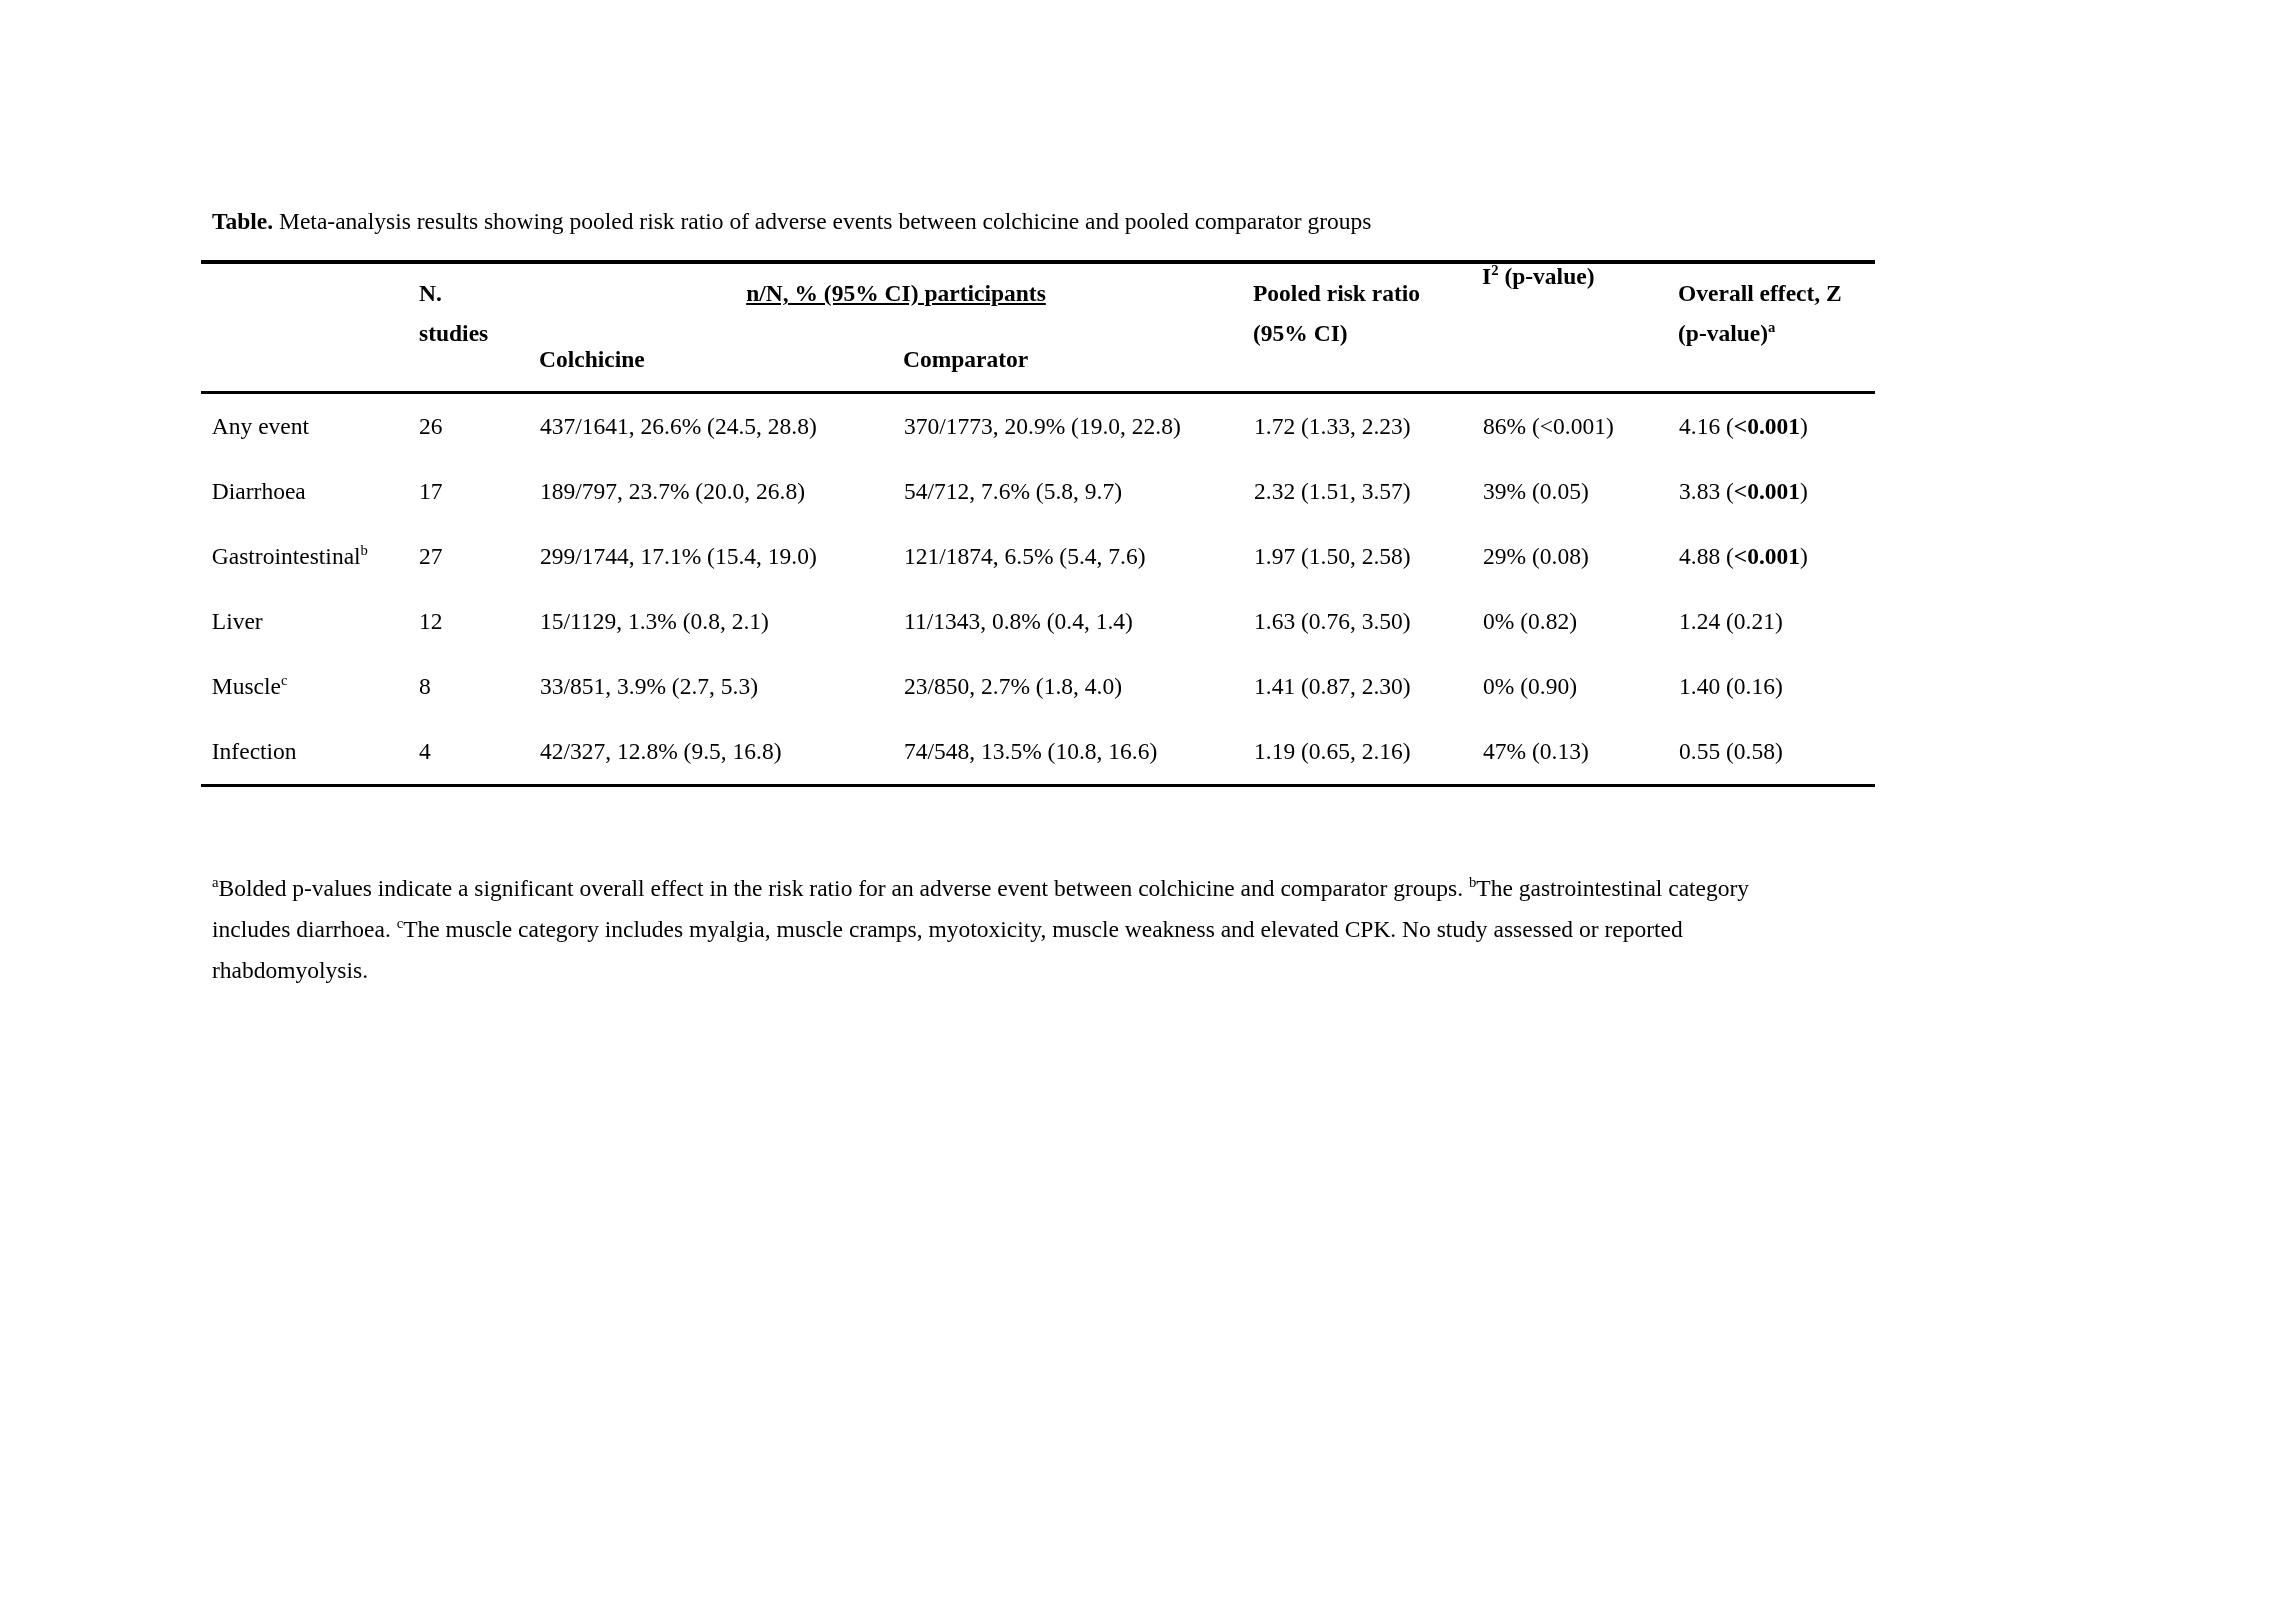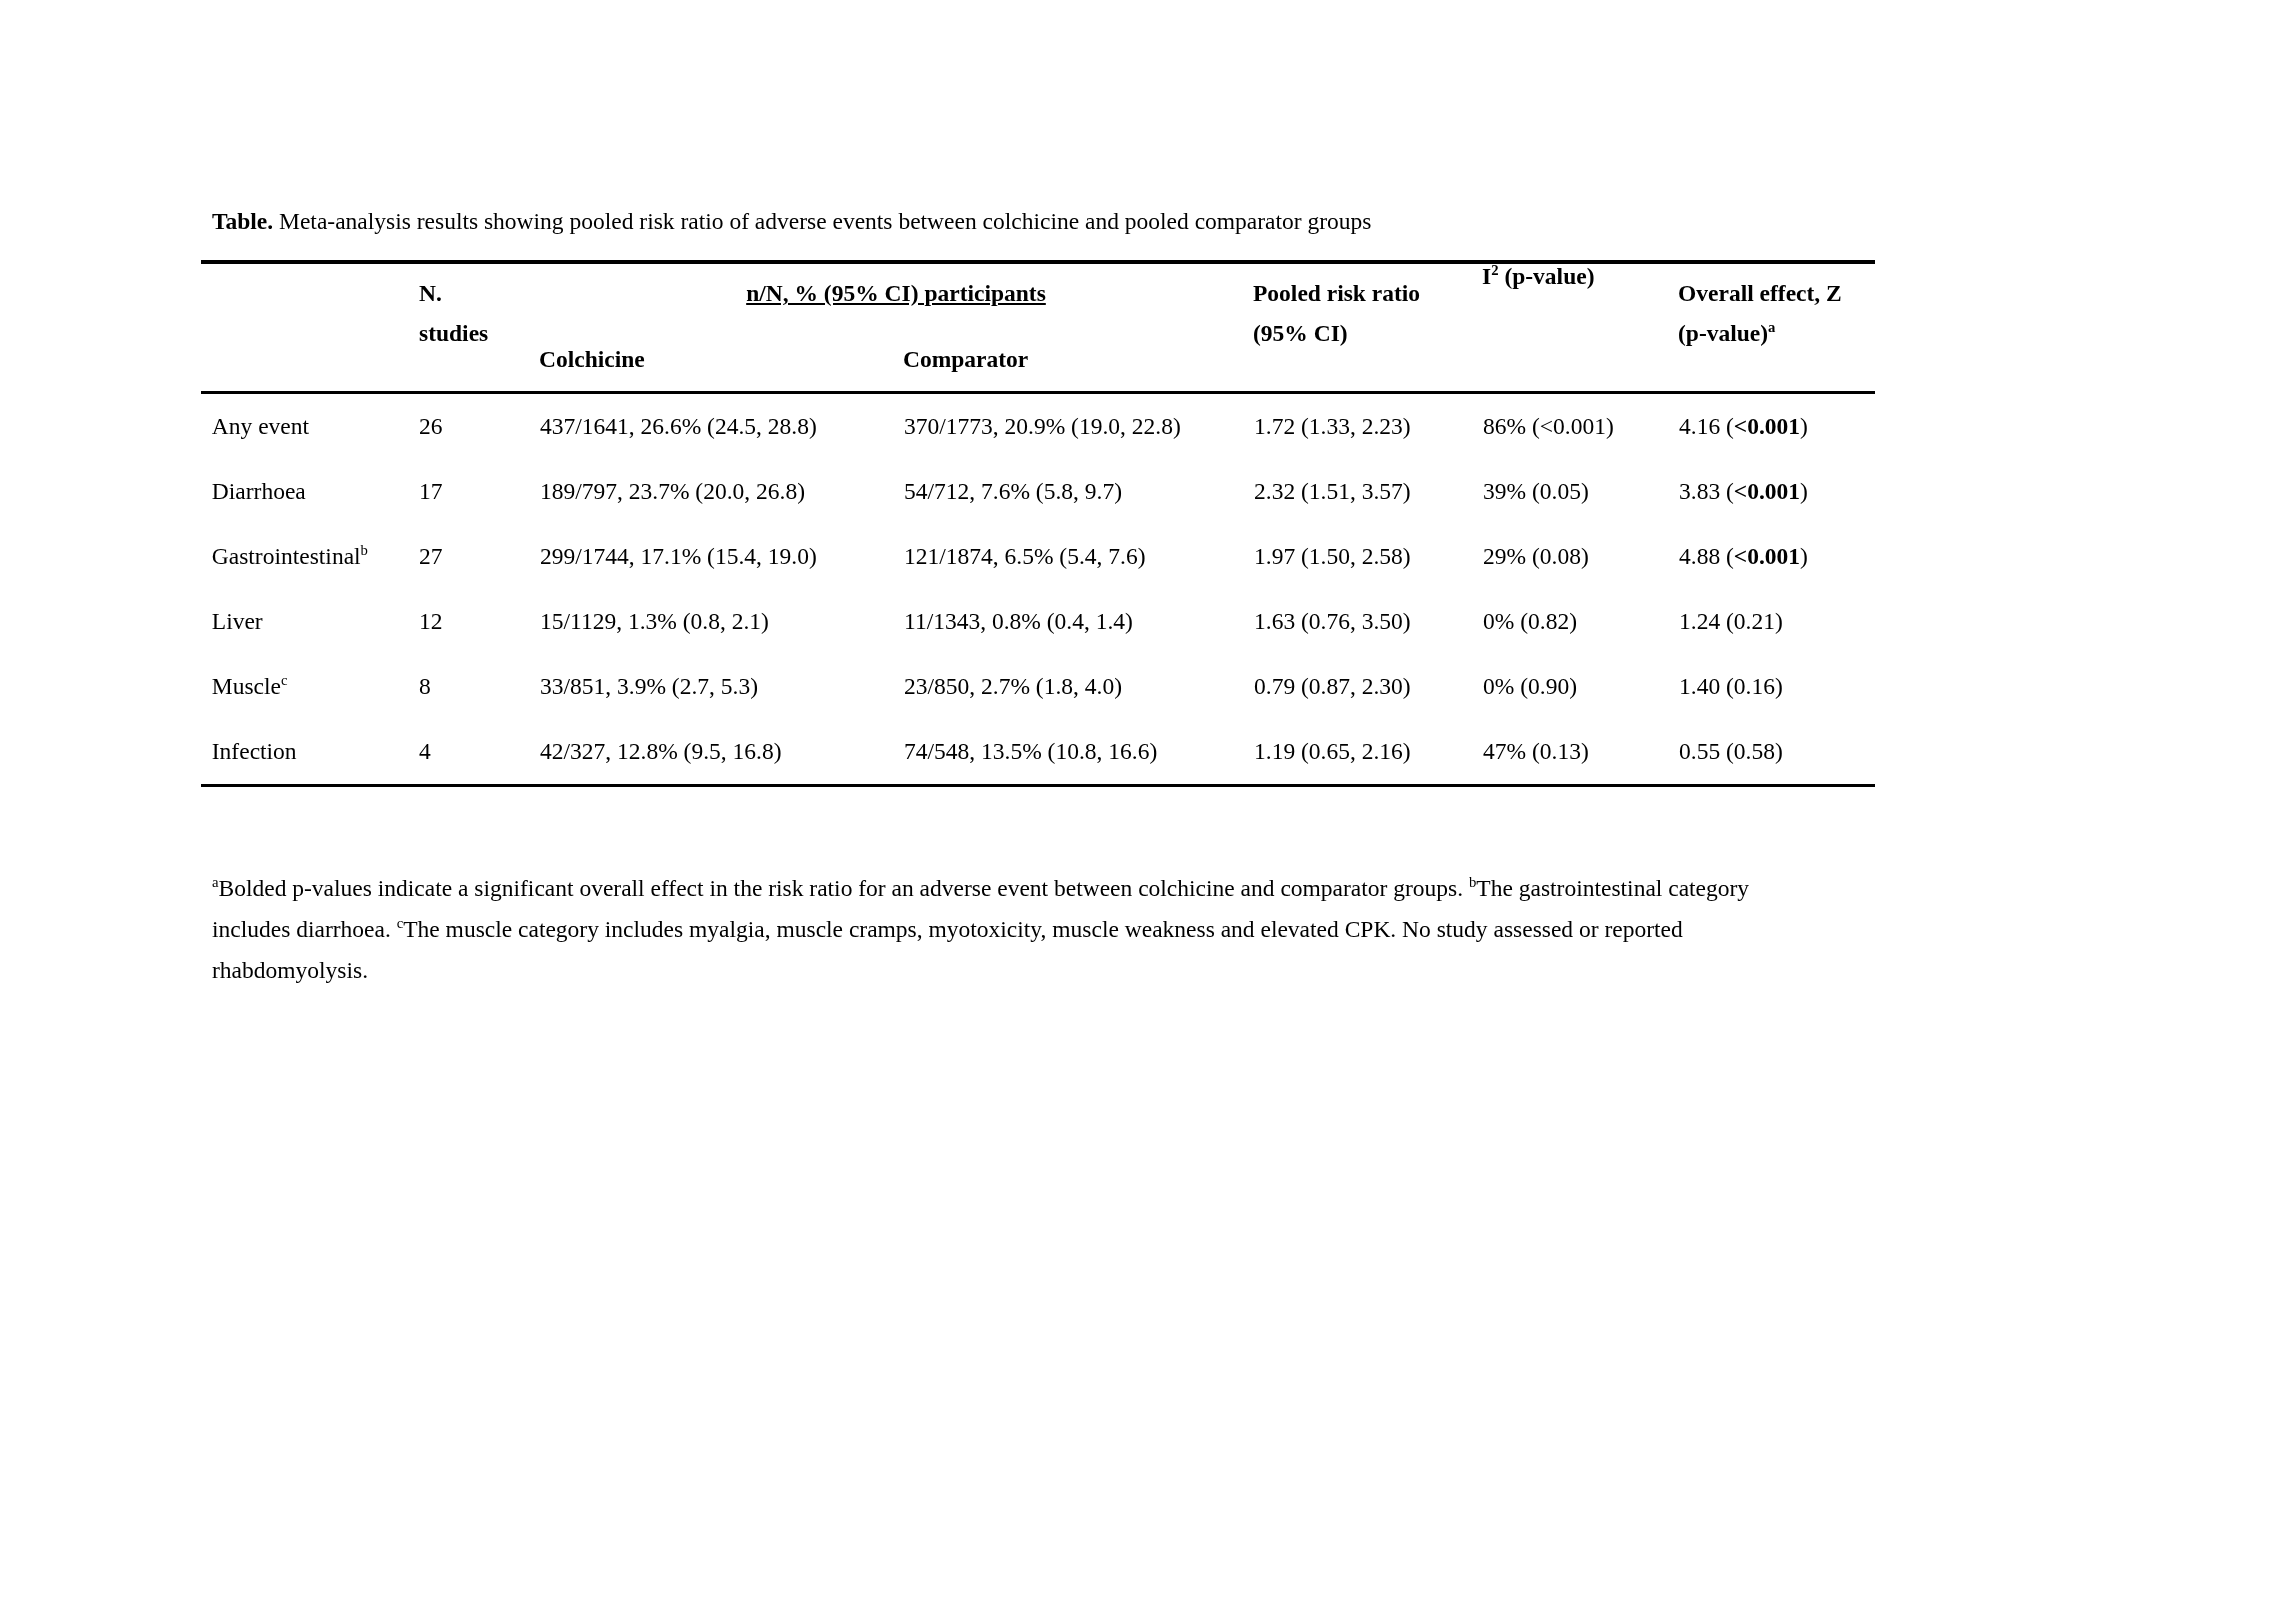--- a/index.html
+++ b/index.html
@@ -99,21 +99,21 @@
         <div class="cell">1.63 (0.76, 3.50)</div>
         <div class="cell">0% (0.82)</div>
         <div class="cell"><span>1.24 (0.21)</span><b></b><span></span></div>
       </div>
 
       <div class="trow">
         <div class="cell c1"><span>Muscle</span><sup>c</sup></div>
         <div class="cell">8</div>
         <div class="cell">33/851, 3.9% (2.7, 5.3)</div>
         <div class="cell">23/850, 2.7% (1.8, 4.0)</div>
-        <div class="cell">0.79 (0.87, 2.30)</div>
+        <div class="cell">1.41 (0.87, 2.30)</div>
         <div class="cell">0% (0.90)</div>
         <div class="cell"><span>1.40 (0.16)</span><b></b><span></span></div>
       </div>
 
 
       <div class="trow">
         <div class="cell c1"><span>Infection</span><sup></sup></div>
         <div class="cell">4</div>
         <div class="cell">42/327, 12.8% (9.5, 16.8)</div>
         <div class="cell">74/548, 13.5% (10.8, 16.6)</div>

